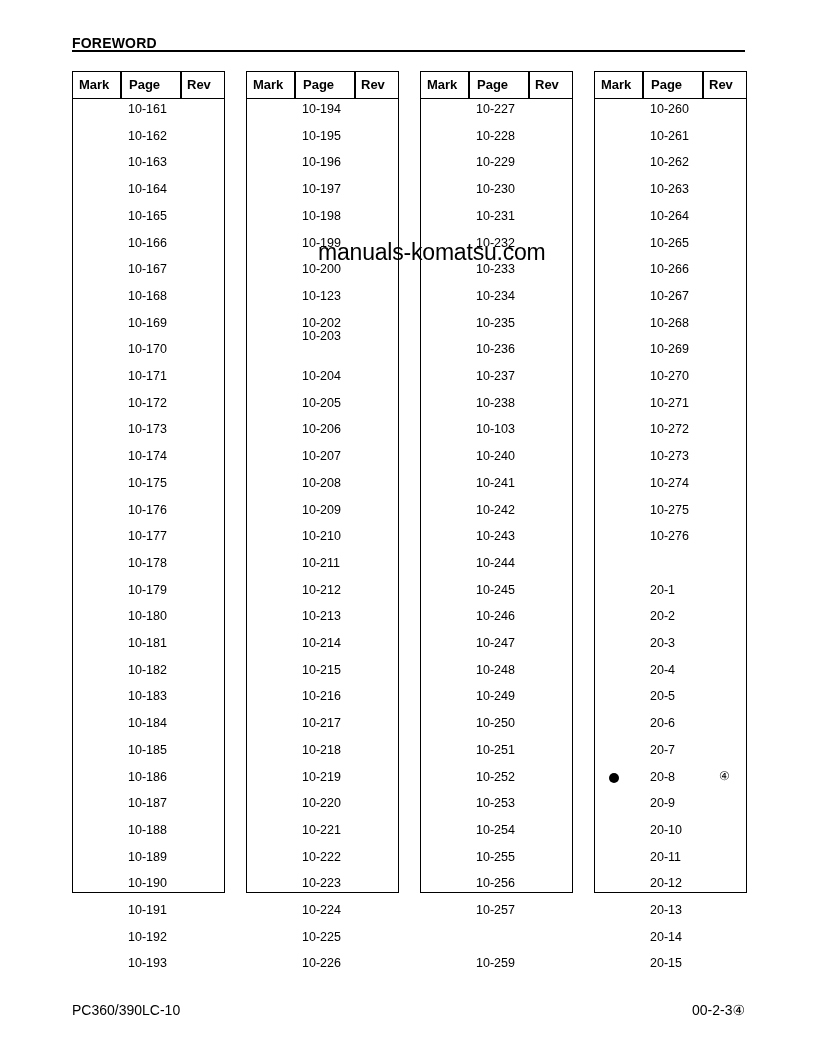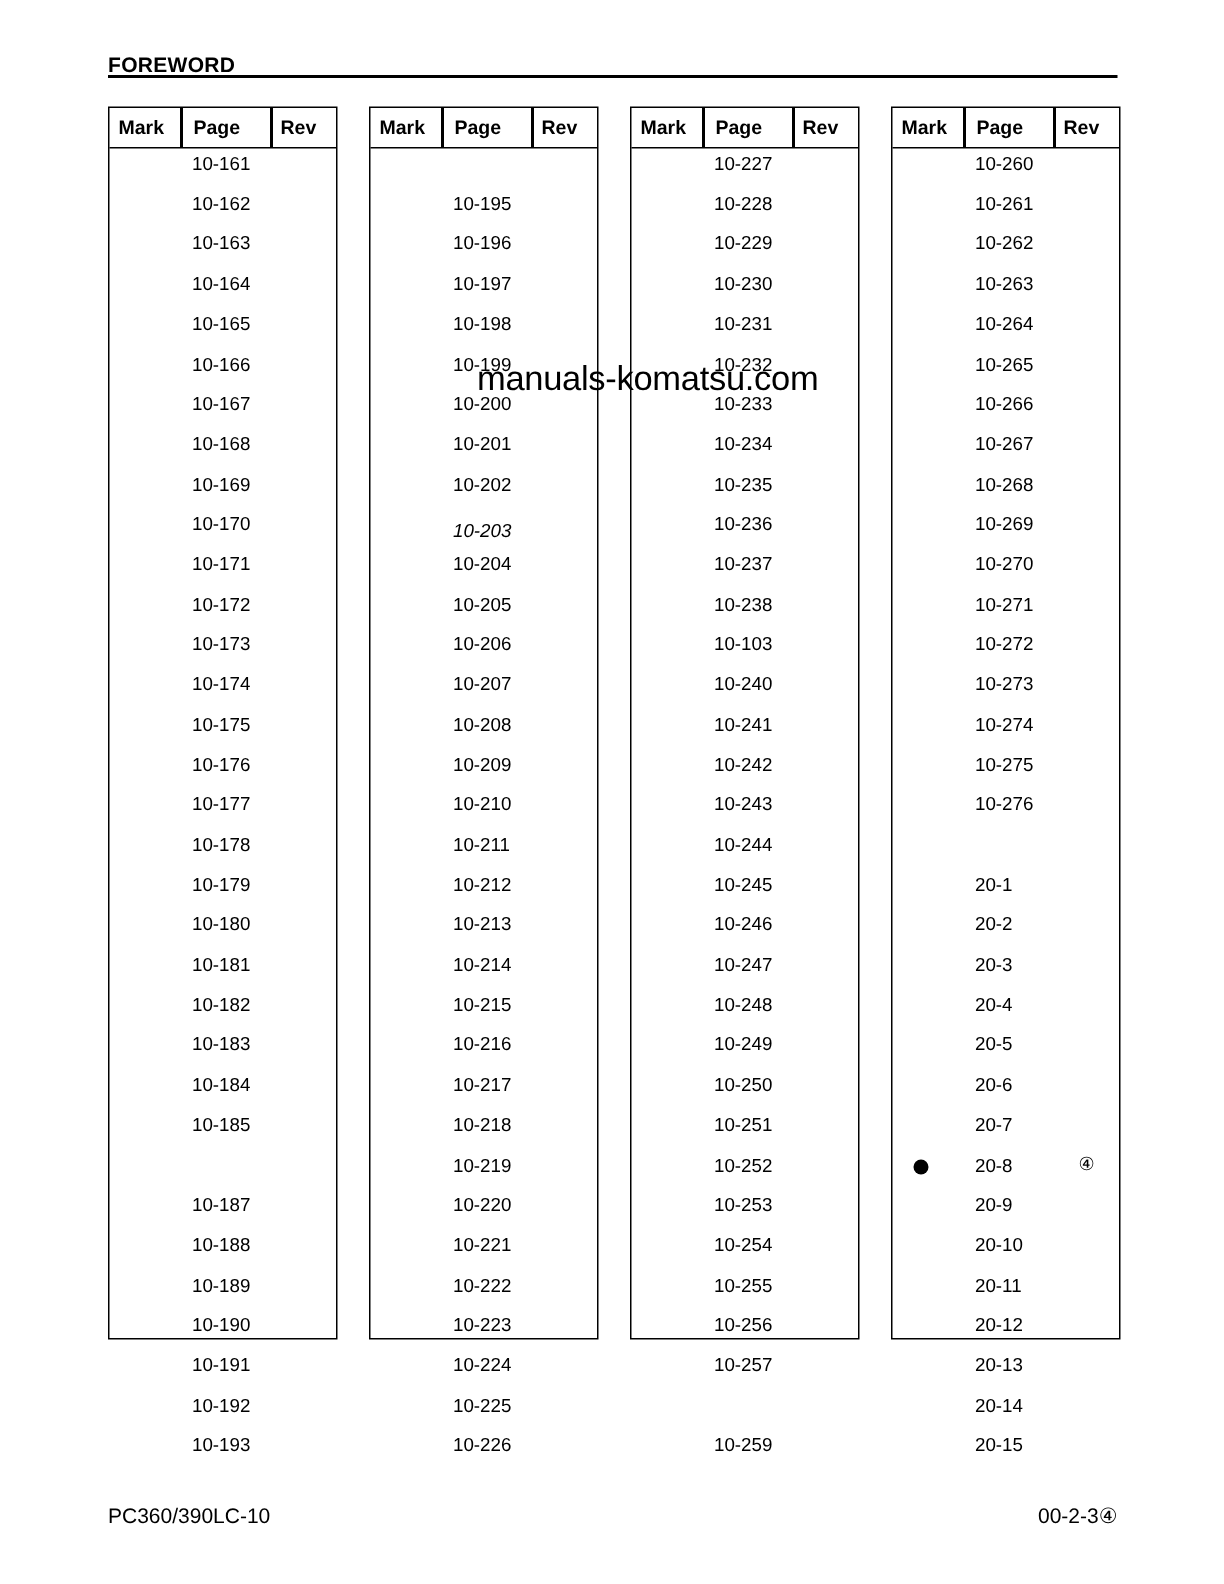--- a/index.html
+++ b/index.html
@@ -126,20 +126,24 @@
         <span class="rev"></span>
       </div>
       <div class="row" style="top: 640.1px;">
         <span class="page">10-184</span>
         <span class="rev"></span>
       </div>
       <div class="row" style="top: 666.8px;">
         <span class="page">10-185</span>
         <span class="rev"></span>
       </div>
+      <div class="row" style="top: 693.5px;">
+        <span class="page">10-186</span>
+        <span class="rev"></span>
+      </div>
       <div class="row" style="top: 720.2px;">
         <span class="page">10-187</span>
         <span class="rev"></span>
       </div>
       <div class="row" style="top: 746.9px;">
         <span class="page">10-188</span>
         <span class="rev"></span>
       </div>
       <div class="row" style="top: 773.6px;">
         <span class="page">10-189</span>
@@ -163,20 +167,24 @@
       </div>
     </div>
     <div class="tbl" style="left: 246px;">
       <div class="hdr">
         <span style="left: 6px;">Mark</span>
         <span style="left: 56px;">Page</span>
         <span style="left: 114px;">Rev</span>
         <div class="vline" style="left: 47px;"></div>
         <div class="vline" style="left: 107px;"></div>
       </div>
+      <div class="row" style="top: 26px;">
+        <span class="page">10-194</span>
+        <span class="rev"></span>
+      </div>
       <div class="row" style="top: 52.7px;">
         <span class="page">10-195</span>
         <span class="rev"></span>
       </div>
       <div class="row" style="top: 79.4px;">
         <span class="page">10-196</span>
         <span class="rev"></span>
       </div>
       <div class="row" style="top: 106.1px;">
         <span class="page">10-197</span>
@@ -188,28 +196,28 @@
       </div>
       <div class="row" style="top: 159.5px;">
         <span class="page">10-199</span>
         <span class="rev"></span>
       </div>
       <div class="row" style="top: 186.2px;">
         <span class="page">10-200</span>
         <span class="rev"></span>
       </div>
       <div class="row" style="top: 212.9px;">
-        <span class="page">10-201</span>
+        <span class="page">10-123</span>
         <span class="rev"></span>
       </div>
       <div class="row" style="top: 239.6px;">
         <span class="page">10-202</span>
         <span class="rev"></span>
       </div>
-      <div class="row" style="top: 271px; font-style: italic;">
+      <div class="row" style="top: 253px;">
         <span class="page">10-203</span>
         <span class="rev"></span>
       </div>
       <div class="row" style="top: 293px;">
         <span class="page">10-204</span>
         <span class="rev"></span>
       </div>
       <div class="row" style="top: 319.7px;">
         <span class="page">10-205</span>
         <span class="rev"></span>

